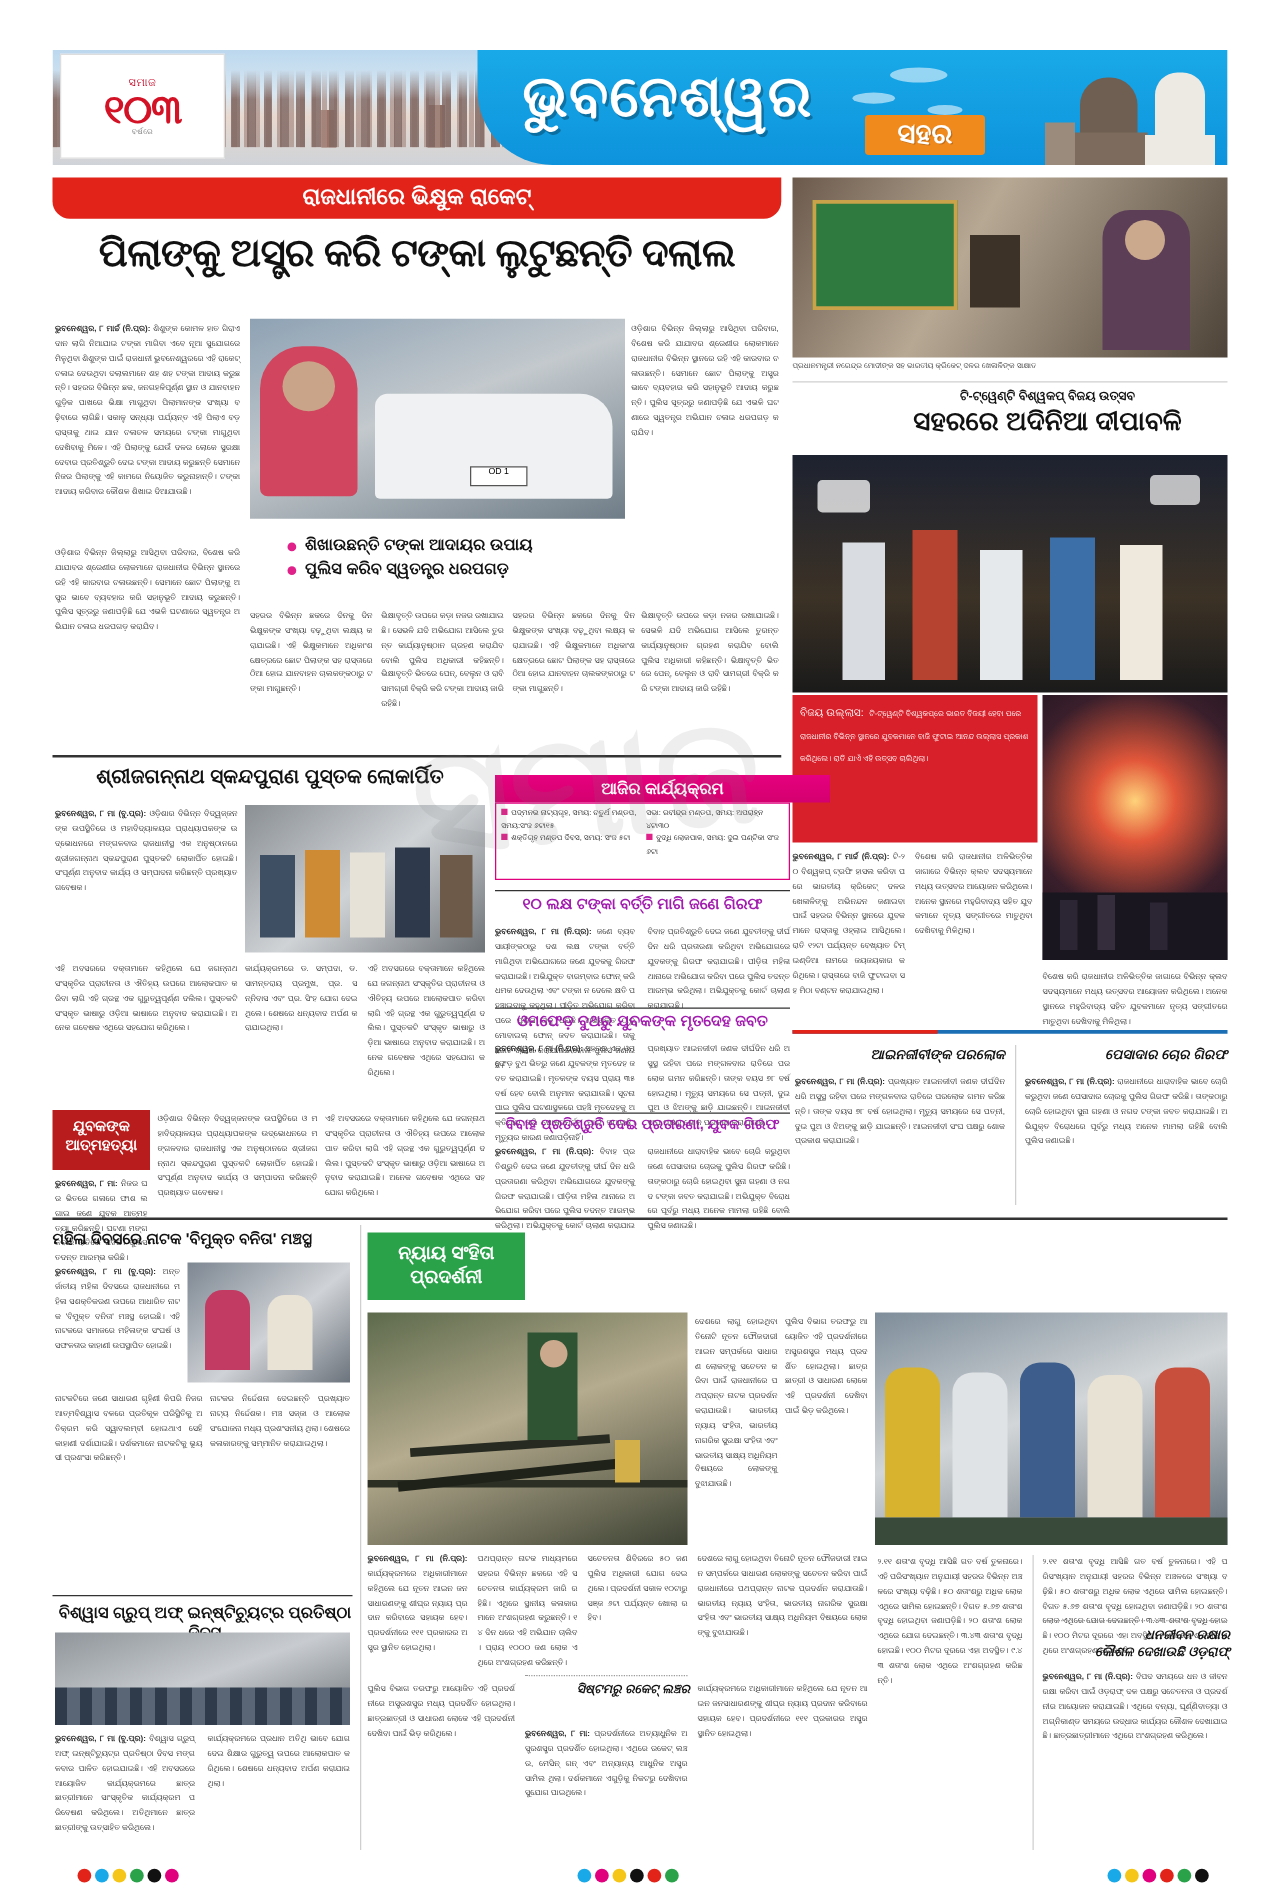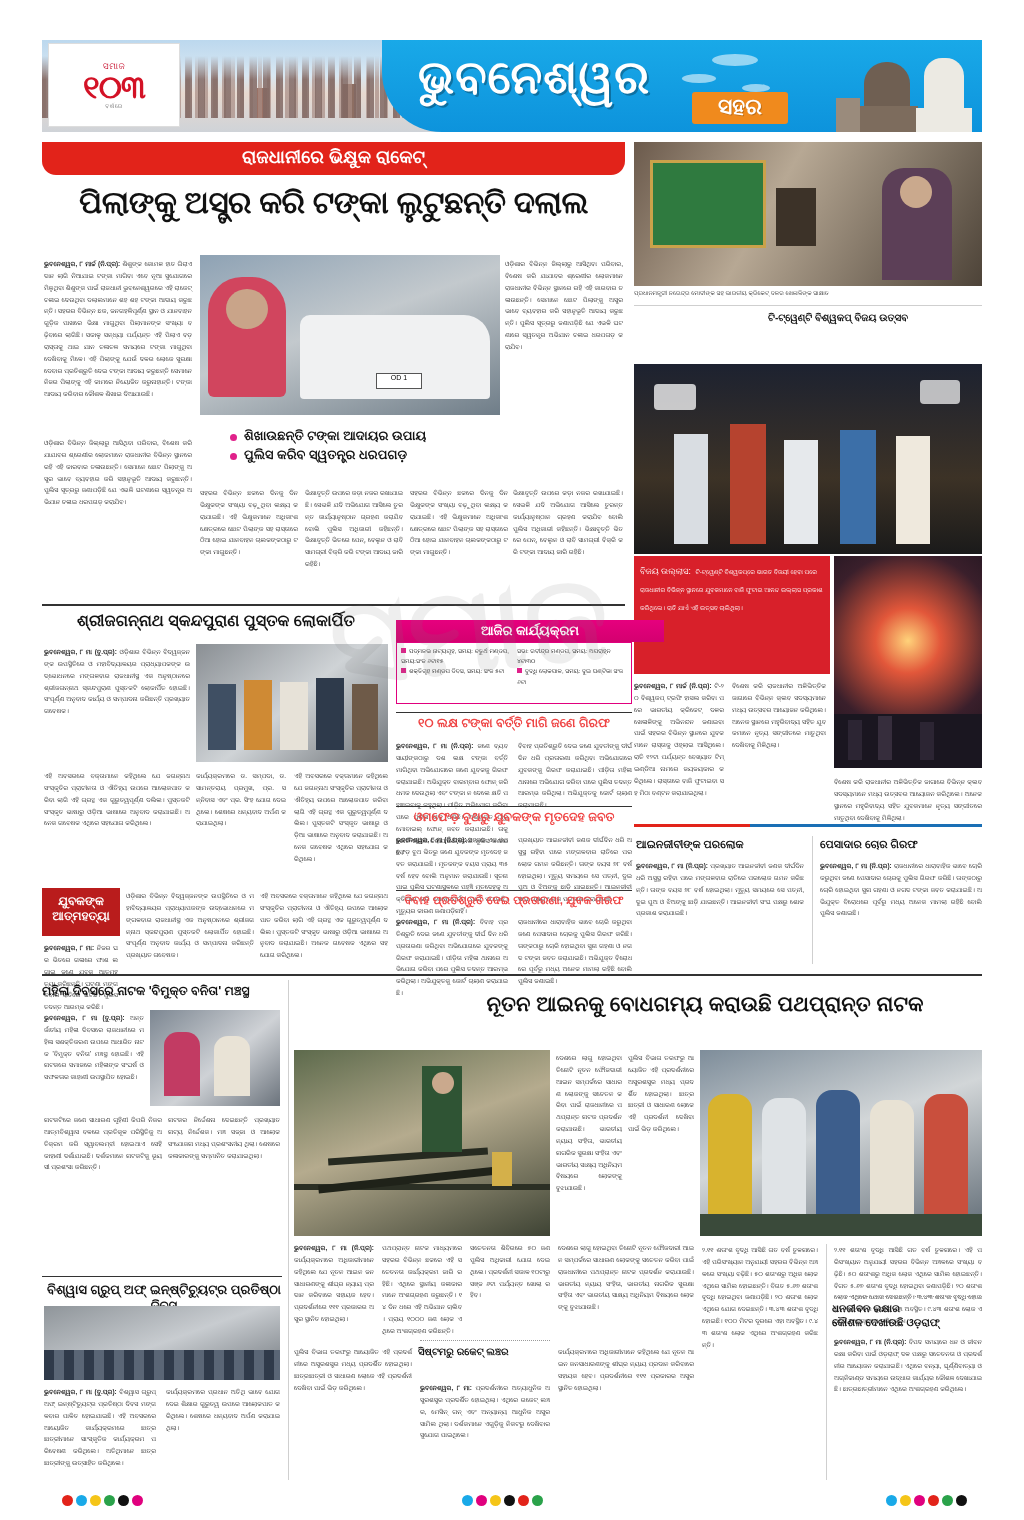--- a/index.html
+++ b/index.html
@@ -68,22 +68,22 @@
   .caption{font-size:6px;color:#333;line-height:1.5;}
 
   
   .hl-main{font-size:31px;font-weight:bold;color:#111;text-align:center;letter-spacing:-.5px;}
   .hl-red{
     background:#e2231a;color:#fff;font-size:18px;font-weight:bold;text-align:center;
     border-radius:0 0 14px 14px;padding:5px 0 7px;
   }
   .hl-sec{font-size:16px;font-weight:bold;color:#111;text-align:center;}
   .hl-sub{font-size:10px;font-weight:bold;color:#111;text-align:center;}
-  .hl-med{font-size:12.5px;font-weight:bold;color:#ef4444;text-align:center;}
-  .hl-sm{font-size:9px;font-weight:bold;color:#111;text-align:left;}
+  .hl-med{font-size:12.5px;font-weight:bold;color:#a21caf;text-align:center;}
+  .hl-sm{font-size:9px;font-weight:bold;color:#111;text-align:right;font-style:italic;}
   .bullets{list-style:none;margin:0;padding:0;}
   .bullets li{font-size:13px;font-weight:bold;color:#111;margin:3px 0;padding-left:14px;position:relative;}
   .bullets li:before{content:"";position:absolute;left:0;top:6px;width:7px;height:7px;border-radius:50%;background:#e0218a;}
 
   .pinkbox{background:linear-gradient(to bottom,#e6007e 0%,#d4006f 100%);}
   .pinkbox .t{color:#fff;font-size:13px;font-weight:bold;text-align:center;padding:3px 0;}
   .agenda{font-size:6px;line-height:1.7;color:#222;}
   .agenda .sq{display:inline-block;width:5px;height:5px;background:#e0218a;margin-right:3px;}
 
   .greenbox{
@@ -187,20 +187,21 @@
     <div style="position:absolute;left:16px;top:18px;width:110px;height:82px;background:#2f7a3f;border:3px solid #caa24a;"></div>
     <div style="position:absolute;left:142px;top:46px;width:40px;height:58px;background:#3c3228;"></div>
     <div style="position:absolute;left:248px;top:26px;width:70px;height:112px;background:#5c3f57;border-radius:22px 22px 0 0;"></div>
     <div style="position:absolute;left:266px;top:34px;width:32px;height:32px;background:#caa98d;border-radius:50%;"></div>
   </div>
   <div class="caption" style="position:absolute;left:634px;top:289px;width:348px;">ପ୍ରଧାନମନ୍ତ୍ରୀ ନରେନ୍ଦ୍ର ମୋଦୀଙ୍କ ସହ ଭାରତୀୟ କ୍ରିକେଟ୍ ଦଳର ଖେଳାଳିଙ୍କ ସାକ୍ଷାତ</div>
   <div class="ruleh" style="position:absolute;left:634px;top:305px;width:348px;"></div>
 
   <div style="position:absolute;left:664px;top:312px;width:348px;">
     <div class="hl-sub">ଟି-ଟ୍ୱେଣ୍ଟି ବିଶ୍ୱକପ୍ ବିଜୟ ଉତ୍ସବ</div>
+    <div class="hl-sec" style="font-size:21px;margin-top:3px;">ସହରରେ ଅଦିନିଆ ଦୀପାବଳି</div>
   </div>
 
   <div class="photo" style="position:absolute;left:634px;top:364px;width:348px;height:190px;
        background:linear-gradient(180deg,#1d2230 0%,#3c3226 60%,#1a1a1a 100%);">
     <div style="position:absolute;left:40px;top:70px;width:34px;height:110px;background:#d9dde2;"></div>
     <div style="position:absolute;left:96px;top:60px;width:36px;height:120px;background:#b6432f;"></div>
     <div style="position:absolute;left:150px;top:76px;width:34px;height:104px;background:#e6e9ec;"></div>
     <div style="position:absolute;left:206px;top:66px;width:36px;height:114px;background:#3c6fa8;"></div>
     <div style="position:absolute;left:262px;top:72px;width:34px;height:108px;background:#efe9dd;"></div>
     <div style="position:absolute;left:20px;top:20px;width:42px;height:26px;background:rgba(255,255,255,.75);border-radius:4px;"></div>
@@ -360,21 +361,24 @@
   <div class="col-text" style="position:absolute;left:44px;top:1386px;width:112px;">
     <span style="font-weight:bold;">ଭୁବନେଶ୍ୱର, ୮ ମା (ବୁ.ପ୍ର):</span>
     <span>ବିଶ୍ୱାସ ଗ୍ରୁପ୍ ଅଫ୍ ଇନ୍‌ଷ୍ଟିଚ୍ୟୁଟ୍‌ର ପ୍ରତିଷ୍ଠା ଦିବସ ମଙ୍ଗଳବାର ପାଳିତ ହୋଇଯାଇଛି। ଏହି ଅବସରରେ ଆୟୋଜିତ କାର୍ଯ୍ୟକ୍ରମରେ ଛାତ୍ରଛାତ୍ରୀମାନେ ସାଂସ୍କୃତିକ କାର୍ଯ୍ୟକ୍ରମ ପରିବେଷଣ କରିଥିଲେ। ଅତିଥିମାନେ ଛାତ୍ରଛାତ୍ରୀଙ୍କୁ ଉତ୍ସାହିତ କରିଥିଲେ।</span>
   </div>
   <div class="col-text" style="position:absolute;left:166px;top:1386px;width:114px;">
     <span>କାର୍ଯ୍ୟକ୍ରମରେ ପ୍ରଧାନ ଅତିଥି ଭାବେ ଯୋଗ ଦେଇ ଶିକ୍ଷାର ଗୁରୁତ୍ୱ ଉପରେ ଆଲୋକପାତ କରିଥିଲେ। ଶେଷରେ ଧନ୍ୟବାଦ ଅର୍ପଣ କରାଯାଇଥିଲା।</span>
   </div>
 
   <div class="rulev" style="position:absolute;left:288px;top:980px;height:500px;"></div>
 
-  <div class="hl-sec" style="position:absolute;left:428px;top:992px;width:554px;font-size:21px;">ନୂତନ ଆଇନକୁ ବୋଧଗମ୍ୟ କରାଉଛି ପଥପ୍ରାନ୍ତ ନାଟକ</div>
+  <div class="greenbox" style="position:absolute;left:294px;top:986px;width:126px;height:54px;">
+    <span>ନ୍ୟାୟ ସଂହିତା</span>
+    <span>ପ୍ରଦର୍ଶନୀ</span>
+  </div>
 
   <div class="photo" style="position:absolute;left:294px;top:1050px;width:256px;height:186px;
        background:linear-gradient(160deg,#5d6a4c 0%,#b5ab8e 45%,#3e4334 100%);">
     <div style="position:absolute;left:0;bottom:46px;right:0;height:6px;background:#2b2f24;"></div>
     <div style="position:absolute;left:24px;bottom:52px;width:180px;height:8px;background:#1f2219;transform:rotate(-6deg);"></div>
     <div style="position:absolute;left:34px;bottom:76px;width:160px;height:7px;background:#262a20;transform:rotate(-4deg);"></div>
     <div style="position:absolute;left:128px;top:16px;width:40px;height:86px;background:#2f5434;"></div>
     <div style="position:absolute;left:138px;top:22px;width:22px;height:22px;background:#caa98d;border-radius:50%;"></div>
     <div style="position:absolute;left:198px;bottom:50px;width:20px;height:34px;background:#d4b04a;"></div>
   </div>

